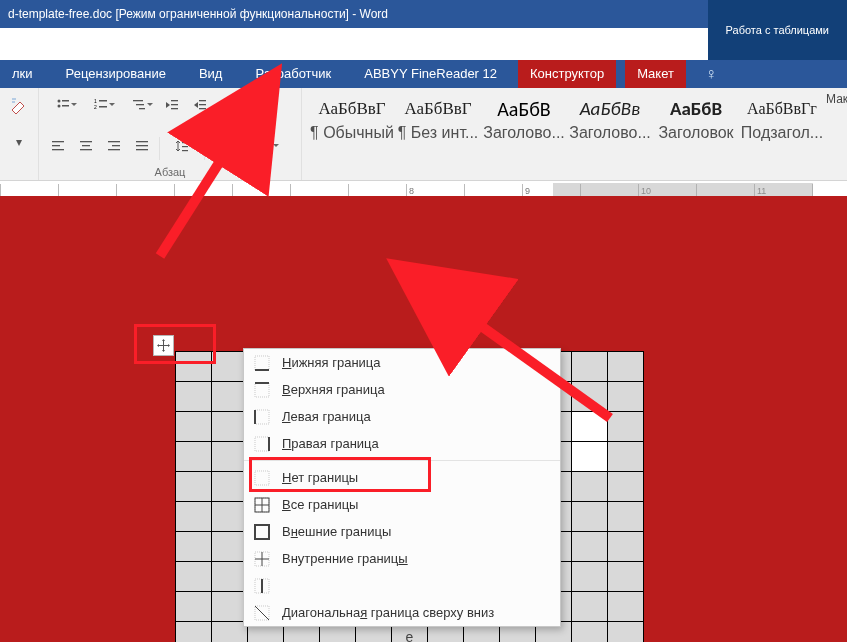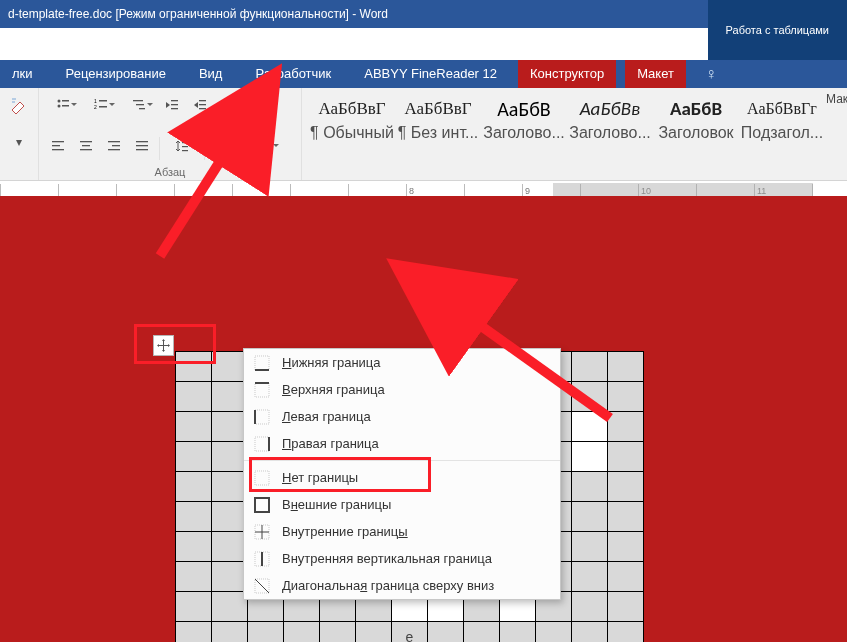--- a/index.html
+++ b/index.html
@@ -466,43 +466,53 @@
             <svg width="18" height="18" viewBox="0 0 18 18">
               <rect x="2" y="2" width="14" height="14" fill="none" stroke="#c9c9c9" stroke-dasharray="1 1"></rect>
             </svg>
           </span>
           <span class="lbl"><span class="uchar">Н</span>ет границы</span>
         </div>
         <div class="mi">
           <span class="ico">
             <svg width="18" height="18" viewBox="0 0 18 18">
               <rect x="2" y="2" width="14" height="14" fill="none" stroke="#c9c9c9" stroke-dasharray="1 1"></rect>
-              <rect x="2" y="2" width="14" height="14" fill="none" stroke="#444" stroke-width="2"></rect>
-            </svg>
-          </span>
-          <span class="lbl">В<span class="uchar">н</span>ешние границы</span>
-        </div>
-        <div class="mi">
-          <span class="ico">
-            <svg width="18" height="18" viewBox="0 0 18 18">
-              <rect x="2" y="2" width="14" height="14" fill="none" stroke="#c9c9c9" stroke-dasharray="1 1"></rect>
+              <rect x="2" y="2" width="14" height="14" fill="none" stroke="#444"></rect>
               <line x1="9" y1="2" x2="9" y2="16" stroke="#444"></line>
               <line x1="2" y1="9" x2="16" y2="9" stroke="#444"></line>
             </svg>
           </span>
+          <span class="lbl"><span class="uchar">В</span>се границы</span>
+        </div>
+        <div class="mi">
+          <span class="ico">
+            <svg width="18" height="18" viewBox="0 0 18 18">
+              <rect x="2" y="2" width="14" height="14" fill="none" stroke="#c9c9c9" stroke-dasharray="1 1"></rect>
+              <rect x="2" y="2" width="14" height="14" fill="none" stroke="#444" stroke-width="2"></rect>
+            </svg>
+          </span>
+          <span class="lbl">В<span class="uchar">н</span>ешние границы</span>
+        </div>
+        <div class="mi">
+          <span class="ico">
+            <svg width="18" height="18" viewBox="0 0 18 18">
+              <rect x="2" y="2" width="14" height="14" fill="none" stroke="#c9c9c9" stroke-dasharray="1 1"></rect>
+              <line x1="9" y1="2" x2="9" y2="16" stroke="#444"></line>
+              <line x1="2" y1="9" x2="16" y2="9" stroke="#444"></line>
+            </svg>
+          </span>
           <span class="lbl">Внутренние границ<span class="uchar">ы</span></span>
         </div>
         <div class="mi">
           <span class="ico">
             <svg width="18" height="18" viewBox="0 0 18 18">
               <rect x="2" y="2" width="14" height="14" fill="none" stroke="#c9c9c9" stroke-dasharray="1 1"></rect>
               <line x1="9" y1="2" x2="9" y2="16" stroke="#444" stroke-width="2"></line>
             </svg>
           </span>
-          <span class="lbl">Внутренняя вертикальная граница</span>
         </div>
         <div class="mi">
           <span class="ico">
             <svg width="18" height="18" viewBox="0 0 18 18">
               <rect x="2" y="2" width="14" height="14" fill="none" stroke="#c9c9c9" stroke-dasharray="1 1"></rect>
               <line x1="2" y1="2" x2="16" y2="16" stroke="#444"></line>
             </svg>
           </span>
           <span class="lbl">Диагональна<span class="uchar">я</span> граница сверху вниз</span>
         </div>

